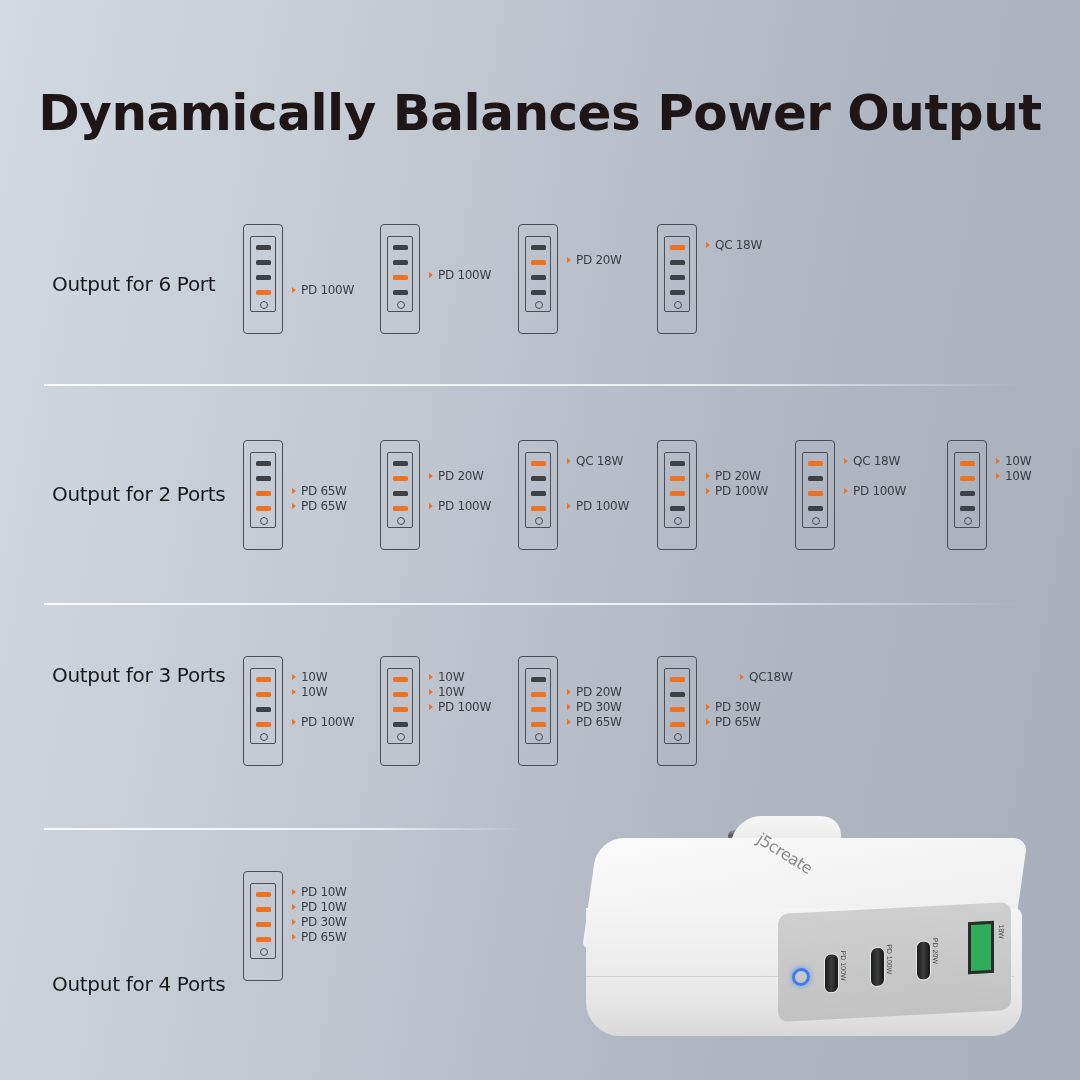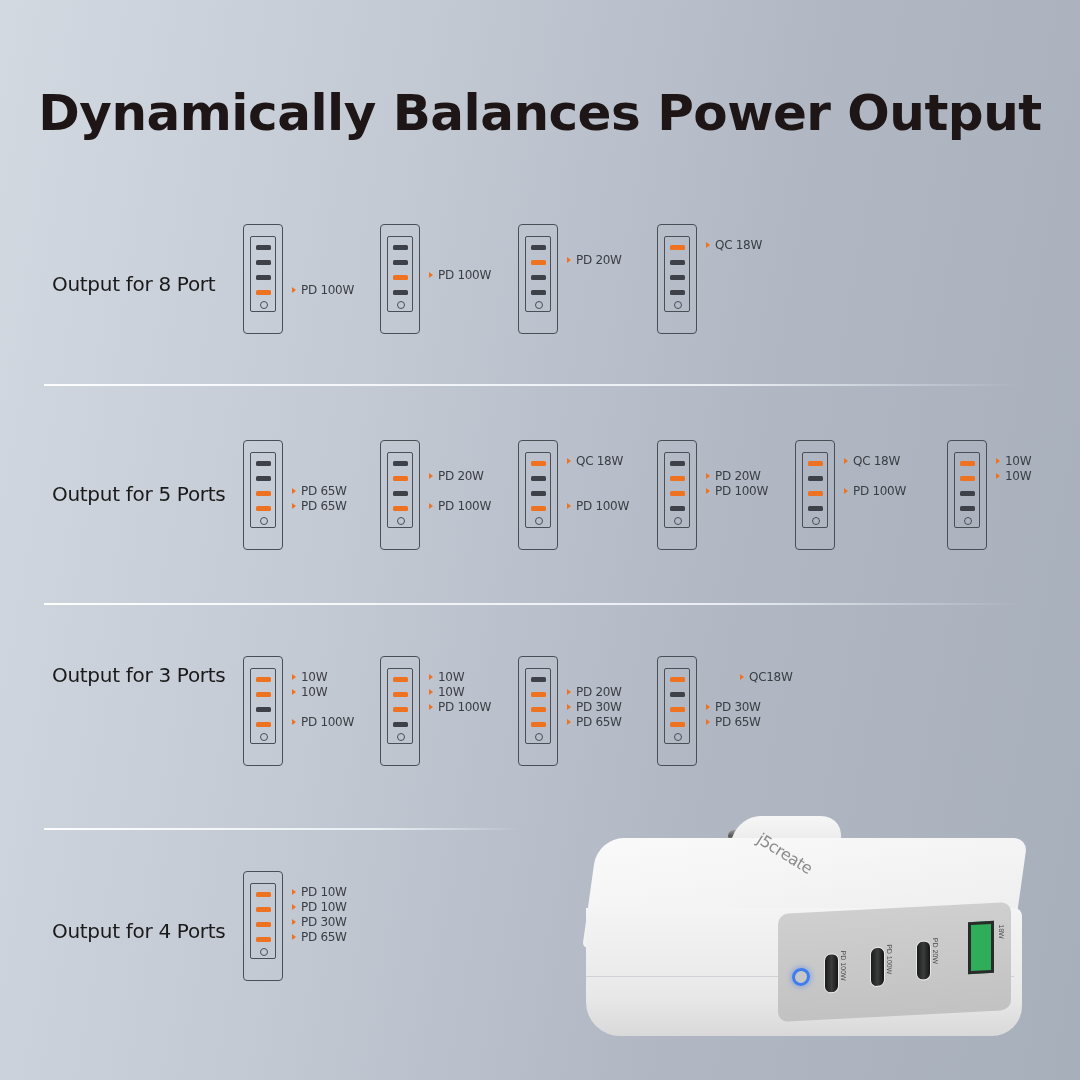--- a/index.html
+++ b/index.html
@@ -90,24 +90,24 @@
   .logo {
     position:absolute; left:176px; top:36px; font-size:16px; color:#8a8a8a; transform:rotate(32deg);
     font-family:"DejaVu Sans", sans-serif; letter-spacing:-0.5px;
   }
 </style>
 </head>
 <body>
 
 <div class="title">Dynamically Balances Power Output</div>
 
-<div class="row-label" style="top:272px;">Output for 8 Port</div>
-<div class="row-label" style="top:482px;">Output for 5 Ports</div>
+<div class="row-label" style="top:272px;">Output for 6 Port</div>
+<div class="row-label" style="top:482px;">Output for 2 Ports</div>
 <div class="row-label" style="top:663px;">Output for 3 Ports</div>
-<div class="row-label" style="top:919px;">Output for 4 Ports</div>
+<div class="row-label" style="top:972px;">Output for 4 Ports</div>
 
 <div class="divider" style="left:44px; top:384px; width:976px;"></div>
 <div class="divider" style="left:44px; top:603px; width:976px;"></div>
 <div class="divider" style="left:44px; top:828px; width:476px;"></div>
 
 <div id="diagram">
     <div class="icon" style="left: 243px; top: 224px;">
       <div class="panel">
         <div class="bar" style="top: 8px;"></div>
         <div class="bar" style="top: 23px;"></div>

